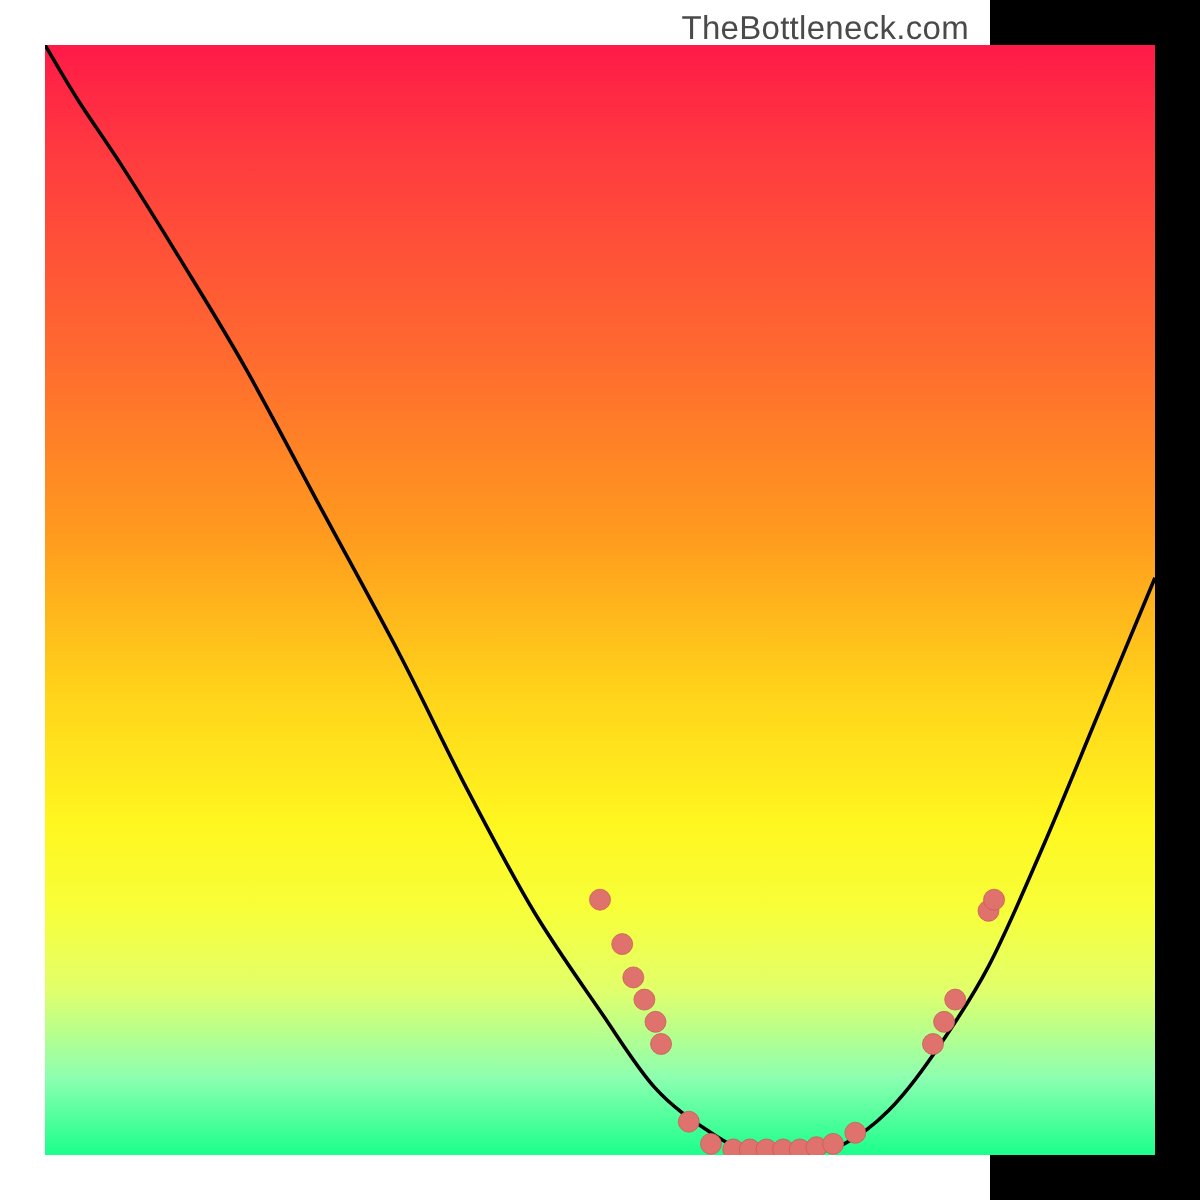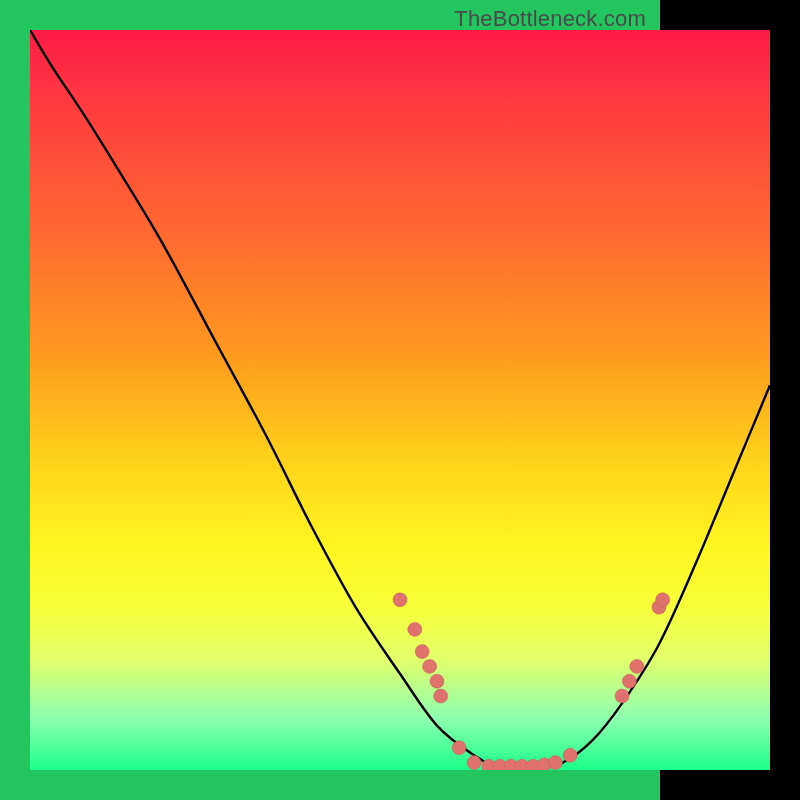--- a/index.html
+++ b/index.html
@@ -10,21 +10,21 @@
     background: #000;
     overflow: hidden;
     font-family: Arial, Helvetica, sans-serif;
   }
   .frame {
     position: absolute;
     left: 0;
     top: 0;
     width: 660px;
     height: 800px;
-    background: #22c55e;
+    background: #ffffff;
   }
   .plot {
     position: absolute;
     left: 30px;
     top: 30px;
     width: 740px;
     height: 740px;
     background: linear-gradient(to bottom,
       #ff1a48 0%,
       #ff3b3f 10%,

